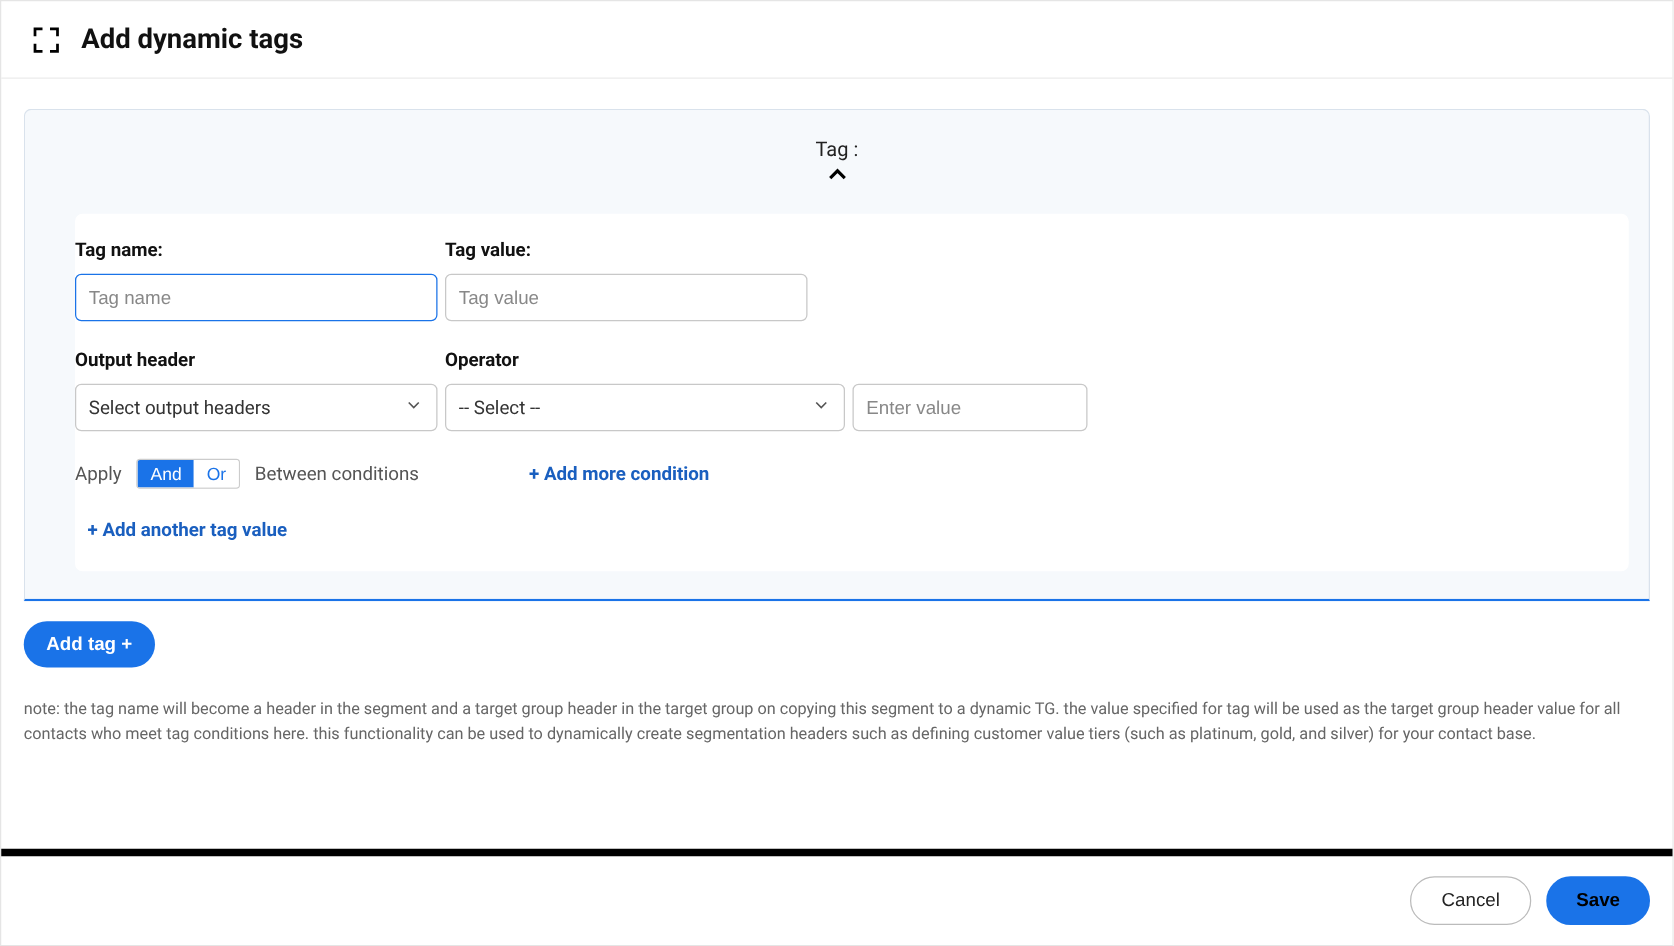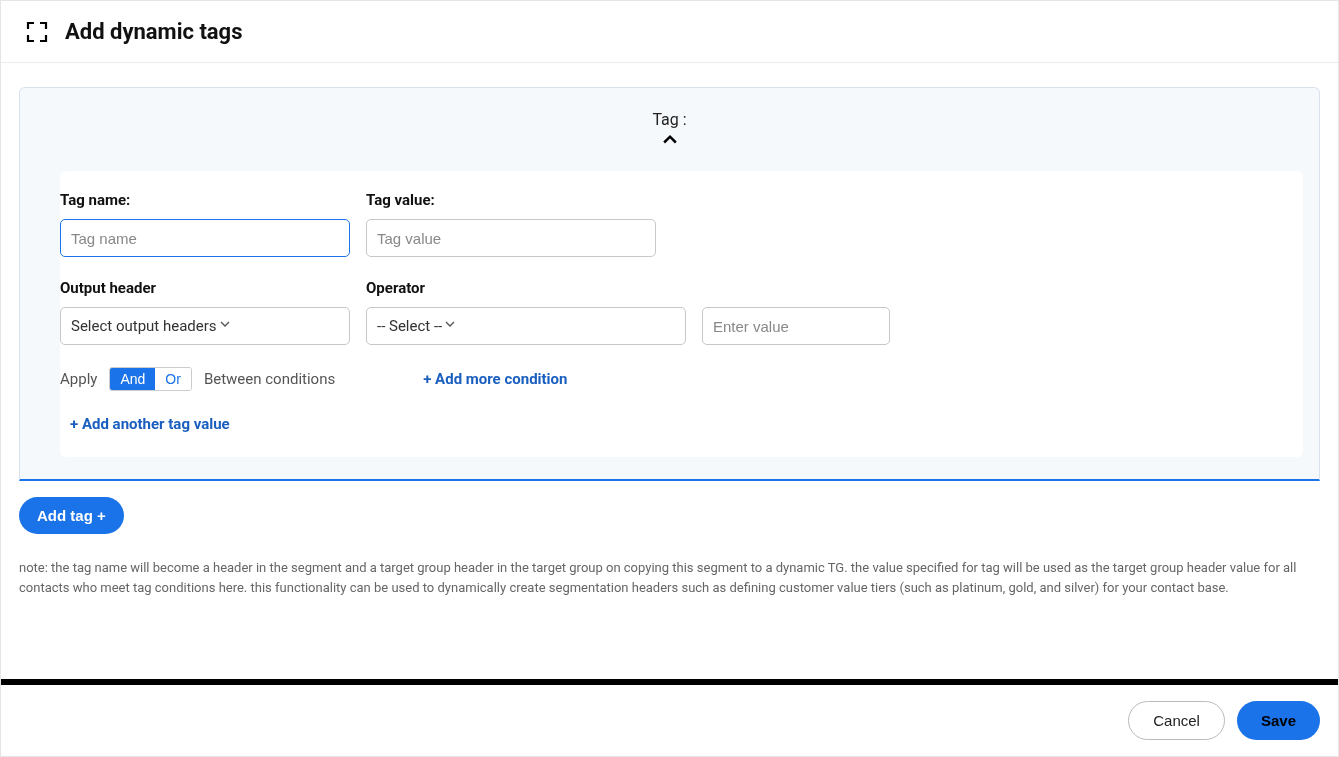--- a/index.html
+++ b/index.html
@@ -71,21 +71,21 @@
       justify-content: center;
     }
     .tag-inner {
       background: #fff;
       margin: 10px 16px 0 40px;
       border-radius: 6px;
       padding: 20px 26px 24px 0;
     }
     .row {
       display: flex;
-      gap: 16px;
+      gap: 6px;
       margin-bottom: 22px;
     }
     .field {
       display: flex;
       flex-direction: column;
       gap: 10px;
     }
     .field-label {
       font-weight: 700;
       font-size: 15px;
@@ -104,21 +104,21 @@
     .text-input::placeholder {
       color: #888;
     }
     .text-input.focused {
       border: 1.5px solid #1a73e8;
       outline: none;
     }
     .select {
       display: flex;
       align-items: center;
-      justify-content: flex-start;
+      justify-content: space-between;
       cursor: pointer;
       color: #333;
     }
     .select .caret {
       color: #555;
     }
     .value-input {
       width: 188px;
     }
     .apply-row {

